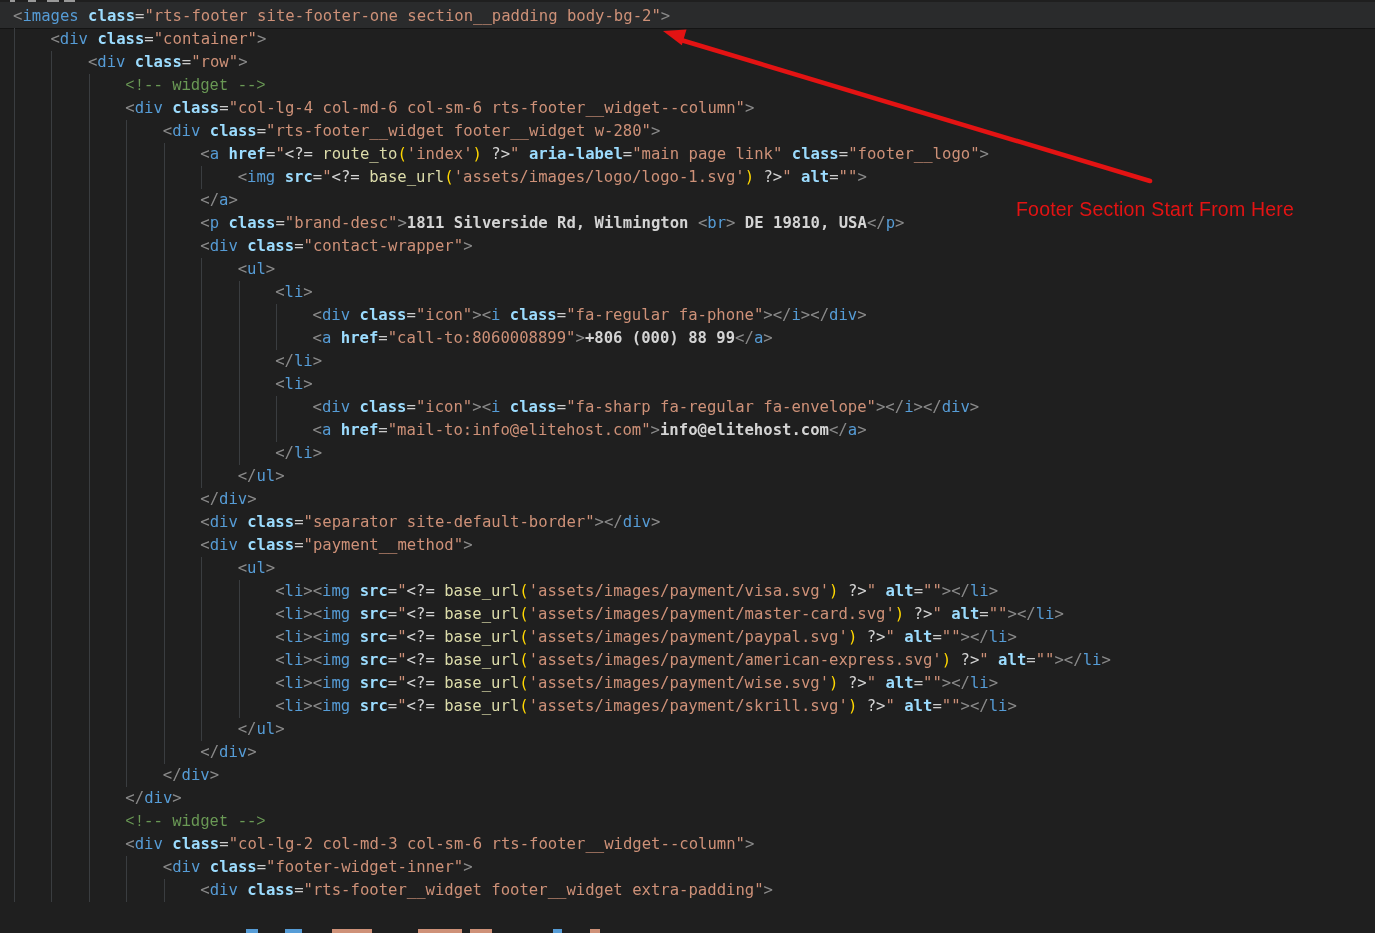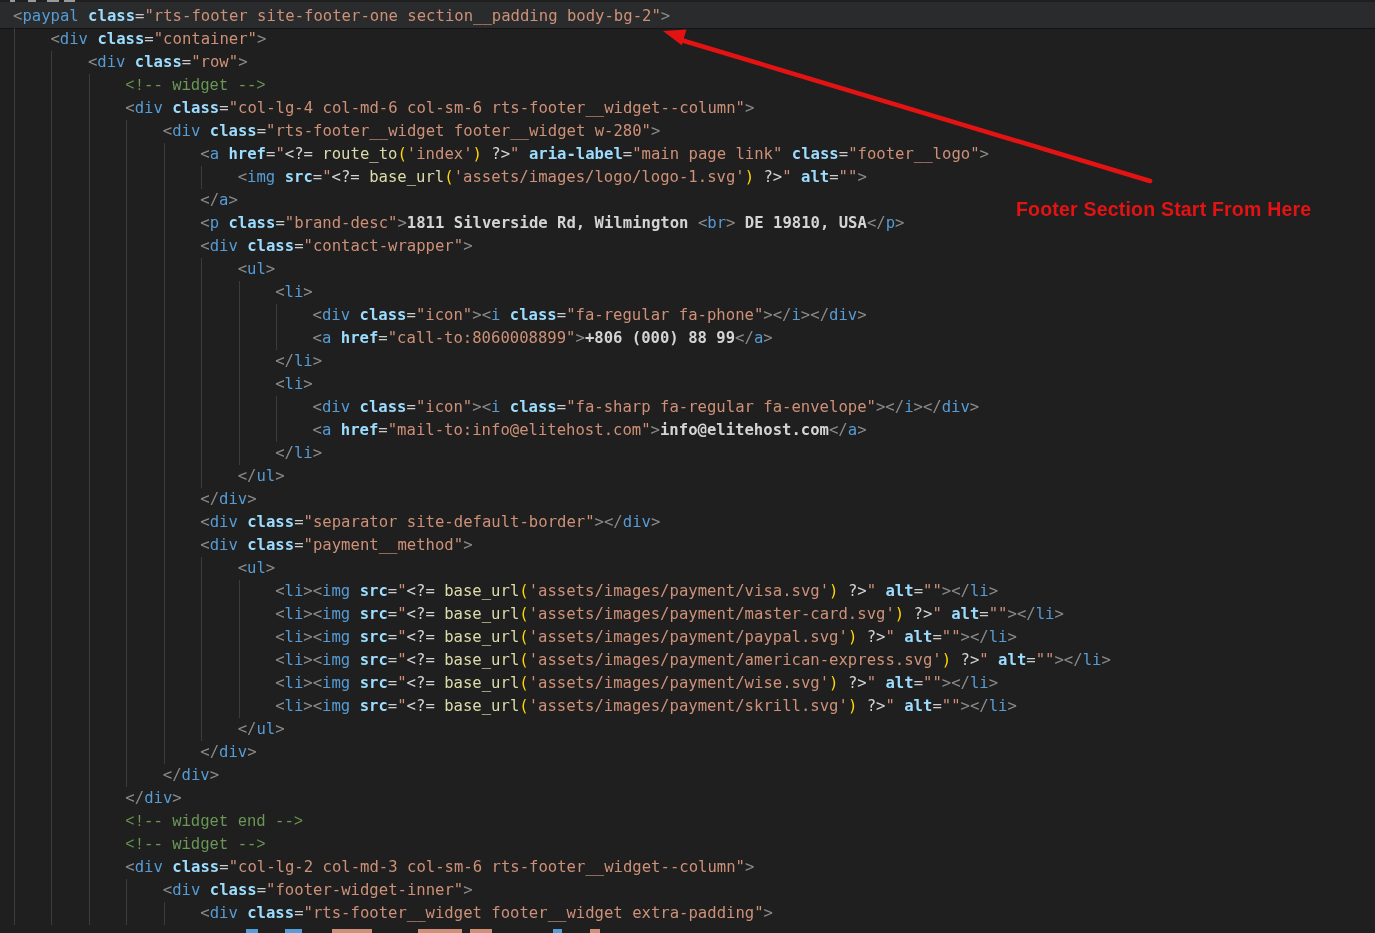--- a/index.html
+++ b/index.html
@@ -35,39 +35,39 @@
   .tk-fn  { color: var(--c-fn); }
   .tk-par { color: var(--c-par); }
   .tk-php { color: var(--c-php); }
   .tk-txt { color: var(--c-txt); font-weight:bold; }
   .clipped { position:absolute; left:0; right:0; pointer-events:none; }
   .clipped span { position:absolute; top:0; height:100%; }
   .annotation-layer { position:absolute; inset:0; pointer-events:none; }
   .annotation-label {
     position:absolute; left:1016px; top:198px;
     font-family:"Liberation Sans","DejaVu Sans",sans-serif;
-    font-weight:bold; font-size:19.5px; letter-spacing:0.2px;
+    font-weight:normal; font-size:19.5px; letter-spacing:0.2px;
     color: var(--c-red, #e41414); white-space:nowrap;
   }
   svg.arrow { position:absolute; top:0; left:0; }
   svg.arrow line { stroke: var(--c-red, #e41414); stroke-width:4.6; stroke-linecap:round; }
   svg.arrow polygon { fill: var(--c-red, #e41414); }
 </style>
 </head>
 <body>
 
 <div class="editor">
   <div class="clipped" id="clipped-top" style="top: 0px; height: 3px;">
       <span style="left: 10px; width: 5px; background: rgb(154, 154, 154);"></span>
       <span style="left: 28px; width: 8px; background: rgb(154, 154, 154);"></span>
       <span style="left: 47px; width: 12px; background: rgb(154, 154, 154);"></span>
       <span style="left: 64px; width: 11px; background: rgb(154, 154, 154);"></span>
     </div>
   <div class="lines" id="lines">
-      <div class="line current-line"><span class="code-text" style="padding-left: 13px;"><span class="tk-pun">&lt;</span><span class="tk-tag">paypal </span><span class="tk-att">class</span><span class="tk-eq">=</span><span class="tk-str">"rts-footer site-footer-one section__padding body-bg-2"</span><span class="tk-pun">&gt;</span></span></div>
+      <div class="line current-line"><span class="code-text" style="padding-left: 13px;"><span class="tk-pun">&lt;</span><span class="tk-tag">images </span><span class="tk-att">class</span><span class="tk-eq">=</span><span class="tk-str">"rts-footer site-footer-one section__padding body-bg-2"</span><span class="tk-pun">&gt;</span></span></div>
       <div class="line"><div class="guides" style="width: 37.45px;"></div><span class="code-text" style="padding-left: 50.45px;"><span class="tk-pun">&lt;</span><span class="tk-tag">div </span><span class="tk-att">class</span><span class="tk-eq">=</span><span class="tk-str">"container"</span><span class="tk-pun">&gt;</span></span></div>
       <div class="line"><div class="guides" style="width: 74.9px;"></div><span class="code-text" style="padding-left: 87.9px;"><span class="tk-pun">&lt;</span><span class="tk-tag">div </span><span class="tk-att">class</span><span class="tk-eq">=</span><span class="tk-str">"row"</span><span class="tk-pun">&gt;</span></span></div>
       <div class="line"><div class="guides" style="width: 112.35px;"></div><span class="code-text" style="padding-left: 125.35px;"><span class="tk-com">&lt;!-- widget --&gt;</span></span></div>
       <div class="line"><div class="guides" style="width: 112.35px;"></div><span class="code-text" style="padding-left: 125.35px;"><span class="tk-pun">&lt;</span><span class="tk-tag">div </span><span class="tk-att">class</span><span class="tk-eq">=</span><span class="tk-str">"col-lg-4 col-md-6 col-sm-6 rts-footer__widget--column"</span><span class="tk-pun">&gt;</span></span></div>
       <div class="line"><div class="guides" style="width: 149.8px;"></div><span class="code-text" style="padding-left: 162.8px;"><span class="tk-pun">&lt;</span><span class="tk-tag">div </span><span class="tk-att">class</span><span class="tk-eq">=</span><span class="tk-str">"rts-footer__widget footer__widget w-280"</span><span class="tk-pun">&gt;</span></span></div>
       <div class="line"><div class="guides" style="width: 187.25px;"></div><span class="code-text" style="padding-left: 200.25px;"><span class="tk-pun">&lt;</span><span class="tk-tag">a </span><span class="tk-att">href</span><span class="tk-eq">=</span><span class="tk-str">"</span><span class="tk-php">&lt;?= </span><span class="tk-fn">route_to</span><span class="tk-par">(</span><span class="tk-str">'index'</span><span class="tk-par">)</span><span class="tk-php"> ?&gt;</span><span class="tk-str">" </span><span class="tk-att">aria-label</span><span class="tk-eq">=</span><span class="tk-str">"main page link" </span><span class="tk-att">class</span><span class="tk-eq">=</span><span class="tk-str">"footer__logo"</span><span class="tk-pun">&gt;</span></span></div>
       <div class="line"><div class="guides" style="width: 224.7px;"></div><span class="code-text" style="padding-left: 237.7px;"><span class="tk-pun">&lt;</span><span class="tk-tag">img </span><span class="tk-att">src</span><span class="tk-eq">=</span><span class="tk-str">"</span><span class="tk-php">&lt;?= </span><span class="tk-fn">base_url</span><span class="tk-par">(</span><span class="tk-str">'assets/images/logo/logo-1.svg'</span><span class="tk-par">)</span><span class="tk-php"> ?&gt;</span><span class="tk-str">" </span><span class="tk-att">alt</span><span class="tk-eq">=</span><span class="tk-str">""</span><span class="tk-pun">&gt;</span></span></div>
       <div class="line"><div class="guides" style="width: 187.25px;"></div><span class="code-text" style="padding-left: 200.25px;"><span class="tk-pun">&lt;/</span><span class="tk-tag">a</span><span class="tk-pun">&gt;</span></span></div>
       <div class="line"><div class="guides" style="width: 187.25px;"></div><span class="code-text" style="padding-left: 200.25px;"><span class="tk-pun">&lt;</span><span class="tk-tag">p </span><span class="tk-att">class</span><span class="tk-eq">=</span><span class="tk-str">"brand-desc"</span><span class="tk-pun">&gt;</span><span class="tk-txt">1811 Silverside Rd, Wilmington </span><span class="tk-pun">&lt;</span><span class="tk-tag">br</span><span class="tk-pun">&gt;</span><span class="tk-txt"> DE 19810, USA</span><span class="tk-pun">&lt;/</span><span class="tk-tag">p</span><span class="tk-pun">&gt;</span></span></div>
       <div class="line"><div class="guides" style="width: 187.25px;"></div><span class="code-text" style="padding-left: 200.25px;"><span class="tk-pun">&lt;</span><span class="tk-tag">div </span><span class="tk-att">class</span><span class="tk-eq">=</span><span class="tk-str">"contact-wrapper"</span><span class="tk-pun">&gt;</span></span></div>
@@ -88,21 +88,20 @@
       <div class="line"><div class="guides" style="width: 262.15px;"></div><span class="code-text" style="padding-left: 275.15px;"><span class="tk-pun">&lt;</span><span class="tk-tag">li</span><span class="tk-pun">&gt;</span><span class="tk-pun">&lt;</span><span class="tk-tag">img </span><span class="tk-att">src</span><span class="tk-eq">=</span><span class="tk-str">"</span><span class="tk-php">&lt;?= </span><span class="tk-fn">base_url</span><span class="tk-par">(</span><span class="tk-str">'assets/images/payment/visa.svg'</span><span class="tk-par">)</span><span class="tk-php"> ?&gt;</span><span class="tk-str">" </span><span class="tk-att">alt</span><span class="tk-eq">=</span><span class="tk-str">""</span><span class="tk-pun">&gt;</span><span class="tk-pun">&lt;/</span><span class="tk-tag">li</span><span class="tk-pun">&gt;</span></span></div>
       <div class="line"><div class="guides" style="width: 262.15px;"></div><span class="code-text" style="padding-left: 275.15px;"><span class="tk-pun">&lt;</span><span class="tk-tag">li</span><span class="tk-pun">&gt;</span><span class="tk-pun">&lt;</span><span class="tk-tag">img </span><span class="tk-att">src</span><span class="tk-eq">=</span><span class="tk-str">"</span><span class="tk-php">&lt;?= </span><span class="tk-fn">base_url</span><span class="tk-par">(</span><span class="tk-str">'assets/images/payment/master-card.svg'</span><span class="tk-par">)</span><span class="tk-php"> ?&gt;</span><span class="tk-str">" </span><span class="tk-att">alt</span><span class="tk-eq">=</span><span class="tk-str">""</span><span class="tk-pun">&gt;</span><span class="tk-pun">&lt;/</span><span class="tk-tag">li</span><span class="tk-pun">&gt;</span></span></div>
       <div class="line"><div class="guides" style="width: 262.15px;"></div><span class="code-text" style="padding-left: 275.15px;"><span class="tk-pun">&lt;</span><span class="tk-tag">li</span><span class="tk-pun">&gt;</span><span class="tk-pun">&lt;</span><span class="tk-tag">img </span><span class="tk-att">src</span><span class="tk-eq">=</span><span class="tk-str">"</span><span class="tk-php">&lt;?= </span><span class="tk-fn">base_url</span><span class="tk-par">(</span><span class="tk-str">'assets/images/payment/paypal.svg'</span><span class="tk-par">)</span><span class="tk-php"> ?&gt;</span><span class="tk-str">" </span><span class="tk-att">alt</span><span class="tk-eq">=</span><span class="tk-str">""</span><span class="tk-pun">&gt;</span><span class="tk-pun">&lt;/</span><span class="tk-tag">li</span><span class="tk-pun">&gt;</span></span></div>
       <div class="line"><div class="guides" style="width: 262.15px;"></div><span class="code-text" style="padding-left: 275.15px;"><span class="tk-pun">&lt;</span><span class="tk-tag">li</span><span class="tk-pun">&gt;</span><span class="tk-pun">&lt;</span><span class="tk-tag">img </span><span class="tk-att">src</span><span class="tk-eq">=</span><span class="tk-str">"</span><span class="tk-php">&lt;?= </span><span class="tk-fn">base_url</span><span class="tk-par">(</span><span class="tk-str">'assets/images/payment/american-express.svg'</span><span class="tk-par">)</span><span class="tk-php"> ?&gt;</span><span class="tk-str">" </span><span class="tk-att">alt</span><span class="tk-eq">=</span><span class="tk-str">""</span><span class="tk-pun">&gt;</span><span class="tk-pun">&lt;/</span><span class="tk-tag">li</span><span class="tk-pun">&gt;</span></span></div>
       <div class="line"><div class="guides" style="width: 262.15px;"></div><span class="code-text" style="padding-left: 275.15px;"><span class="tk-pun">&lt;</span><span class="tk-tag">li</span><span class="tk-pun">&gt;</span><span class="tk-pun">&lt;</span><span class="tk-tag">img </span><span class="tk-att">src</span><span class="tk-eq">=</span><span class="tk-str">"</span><span class="tk-php">&lt;?= </span><span class="tk-fn">base_url</span><span class="tk-par">(</span><span class="tk-str">'assets/images/payment/wise.svg'</span><span class="tk-par">)</span><span class="tk-php"> ?&gt;</span><span class="tk-str">" </span><span class="tk-att">alt</span><span class="tk-eq">=</span><span class="tk-str">""</span><span class="tk-pun">&gt;</span><span class="tk-pun">&lt;/</span><span class="tk-tag">li</span><span class="tk-pun">&gt;</span></span></div>
       <div class="line"><div class="guides" style="width: 262.15px;"></div><span class="code-text" style="padding-left: 275.15px;"><span class="tk-pun">&lt;</span><span class="tk-tag">li</span><span class="tk-pun">&gt;</span><span class="tk-pun">&lt;</span><span class="tk-tag">img </span><span class="tk-att">src</span><span class="tk-eq">=</span><span class="tk-str">"</span><span class="tk-php">&lt;?= </span><span class="tk-fn">base_url</span><span class="tk-par">(</span><span class="tk-str">'assets/images/payment/skrill.svg'</span><span class="tk-par">)</span><span class="tk-php"> ?&gt;</span><span class="tk-str">" </span><span class="tk-att">alt</span><span class="tk-eq">=</span><span class="tk-str">""</span><span class="tk-pun">&gt;</span><span class="tk-pun">&lt;/</span><span class="tk-tag">li</span><span class="tk-pun">&gt;</span></span></div>
       <div class="line"><div class="guides" style="width: 224.7px;"></div><span class="code-text" style="padding-left: 237.7px;"><span class="tk-pun">&lt;/</span><span class="tk-tag">ul</span><span class="tk-pun">&gt;</span></span></div>
       <div class="line"><div class="guides" style="width: 187.25px;"></div><span class="code-text" style="padding-left: 200.25px;"><span class="tk-pun">&lt;/</span><span class="tk-tag">div</span><span class="tk-pun">&gt;</span></span></div>
       <div class="line"><div class="guides" style="width: 149.8px;"></div><span class="code-text" style="padding-left: 162.8px;"><span class="tk-pun">&lt;/</span><span class="tk-tag">div</span><span class="tk-pun">&gt;</span></span></div>
       <div class="line"><div class="guides" style="width: 112.35px;"></div><span class="code-text" style="padding-left: 125.35px;"><span class="tk-pun">&lt;/</span><span class="tk-tag">div</span><span class="tk-pun">&gt;</span></span></div>
-      <div class="line"><div class="guides" style="width: 112.35px;"></div><span class="code-text" style="padding-left: 125.35px;"><span class="tk-com">&lt;!-- widget end --&gt;</span></span></div>
       <div class="line"><div class="guides" style="width: 112.35px;"></div><span class="code-text" style="padding-left: 125.35px;"><span class="tk-com">&lt;!-- widget --&gt;</span></span></div>
       <div class="line"><div class="guides" style="width: 112.35px;"></div><span class="code-text" style="padding-left: 125.35px;"><span class="tk-pun">&lt;</span><span class="tk-tag">div </span><span class="tk-att">class</span><span class="tk-eq">=</span><span class="tk-str">"col-lg-2 col-md-3 col-sm-6 rts-footer__widget--column"</span><span class="tk-pun">&gt;</span></span></div>
       <div class="line"><div class="guides" style="width: 149.8px;"></div><span class="code-text" style="padding-left: 162.8px;"><span class="tk-pun">&lt;</span><span class="tk-tag">div </span><span class="tk-att">class</span><span class="tk-eq">=</span><span class="tk-str">"footer-widget-inner"</span><span class="tk-pun">&gt;</span></span></div>
       <div class="line"><div class="guides" style="width: 187.25px;"></div><span class="code-text" style="padding-left: 200.25px;"><span class="tk-pun">&lt;</span><span class="tk-tag">div </span><span class="tk-att">class</span><span class="tk-eq">=</span><span class="tk-str">"rts-footer__widget footer__widget extra-padding"</span><span class="tk-pun">&gt;</span></span></div>
     </div>
   <div class="clipped" id="clipped-bottom" style="top: 929px; height: 4px;">
       <span style="left: 246px; width: 12px; background: rgb(86, 156, 214);"></span>
       <span style="left: 285px; width: 17px; background: rgb(86, 156, 214);"></span>
       <span style="left: 332px; width: 40px; background: rgb(206, 145, 120);"></span>
       <span style="left: 418px; width: 44px; background: rgb(206, 145, 120);"></span>

